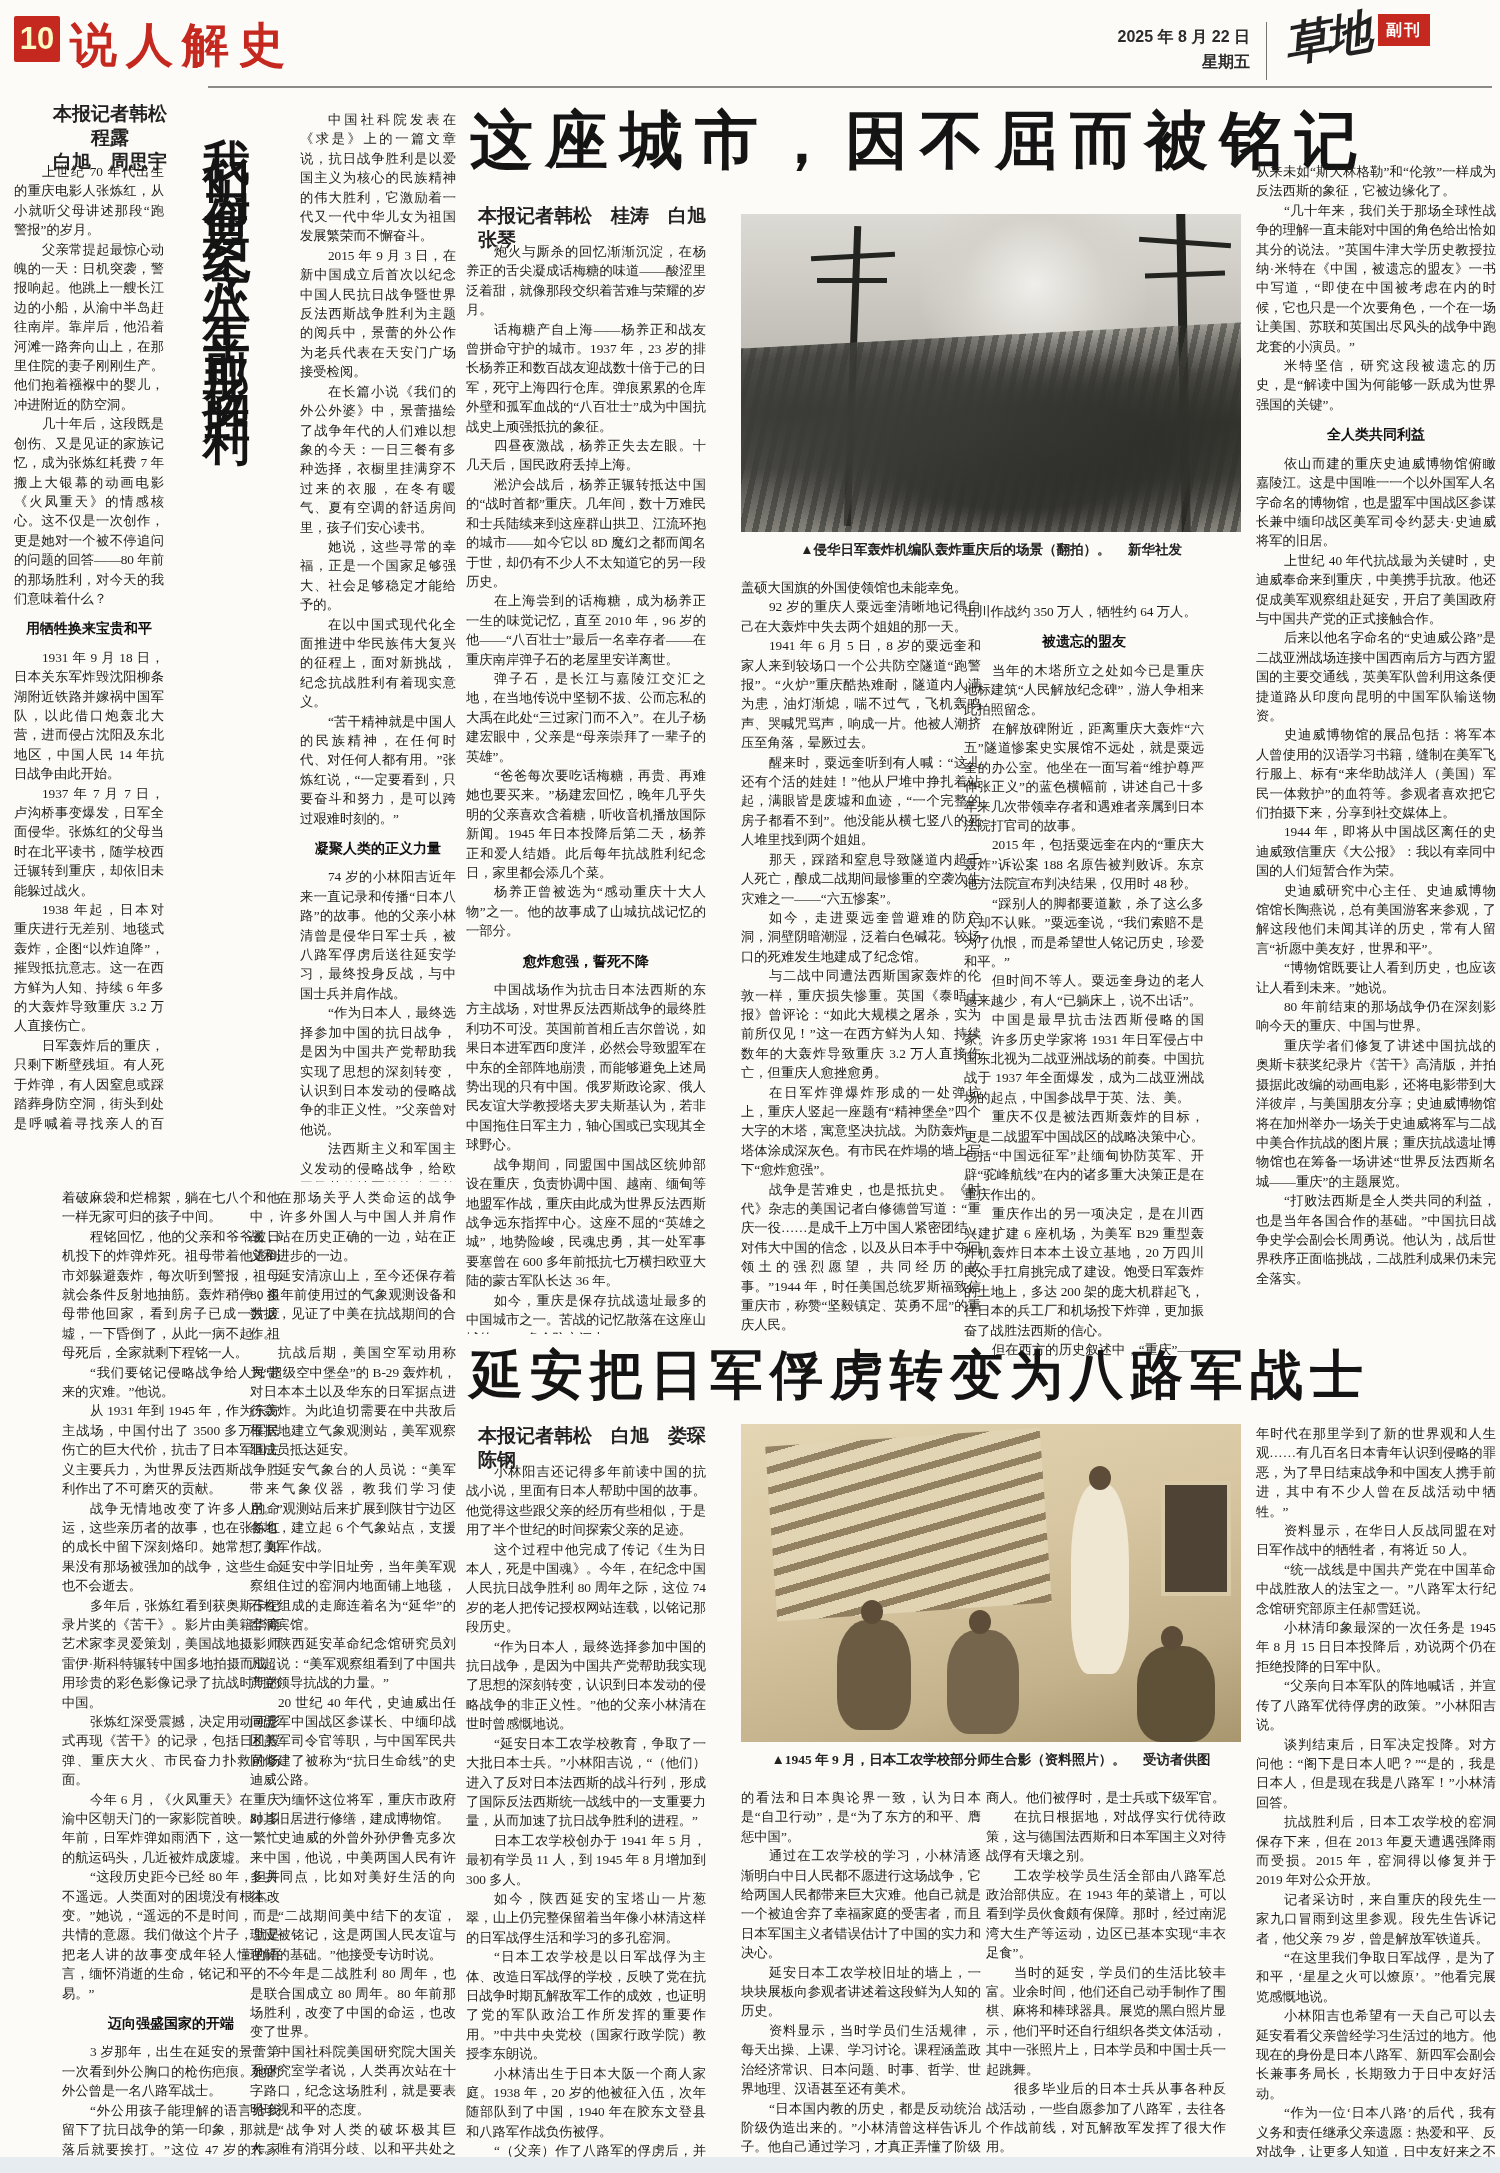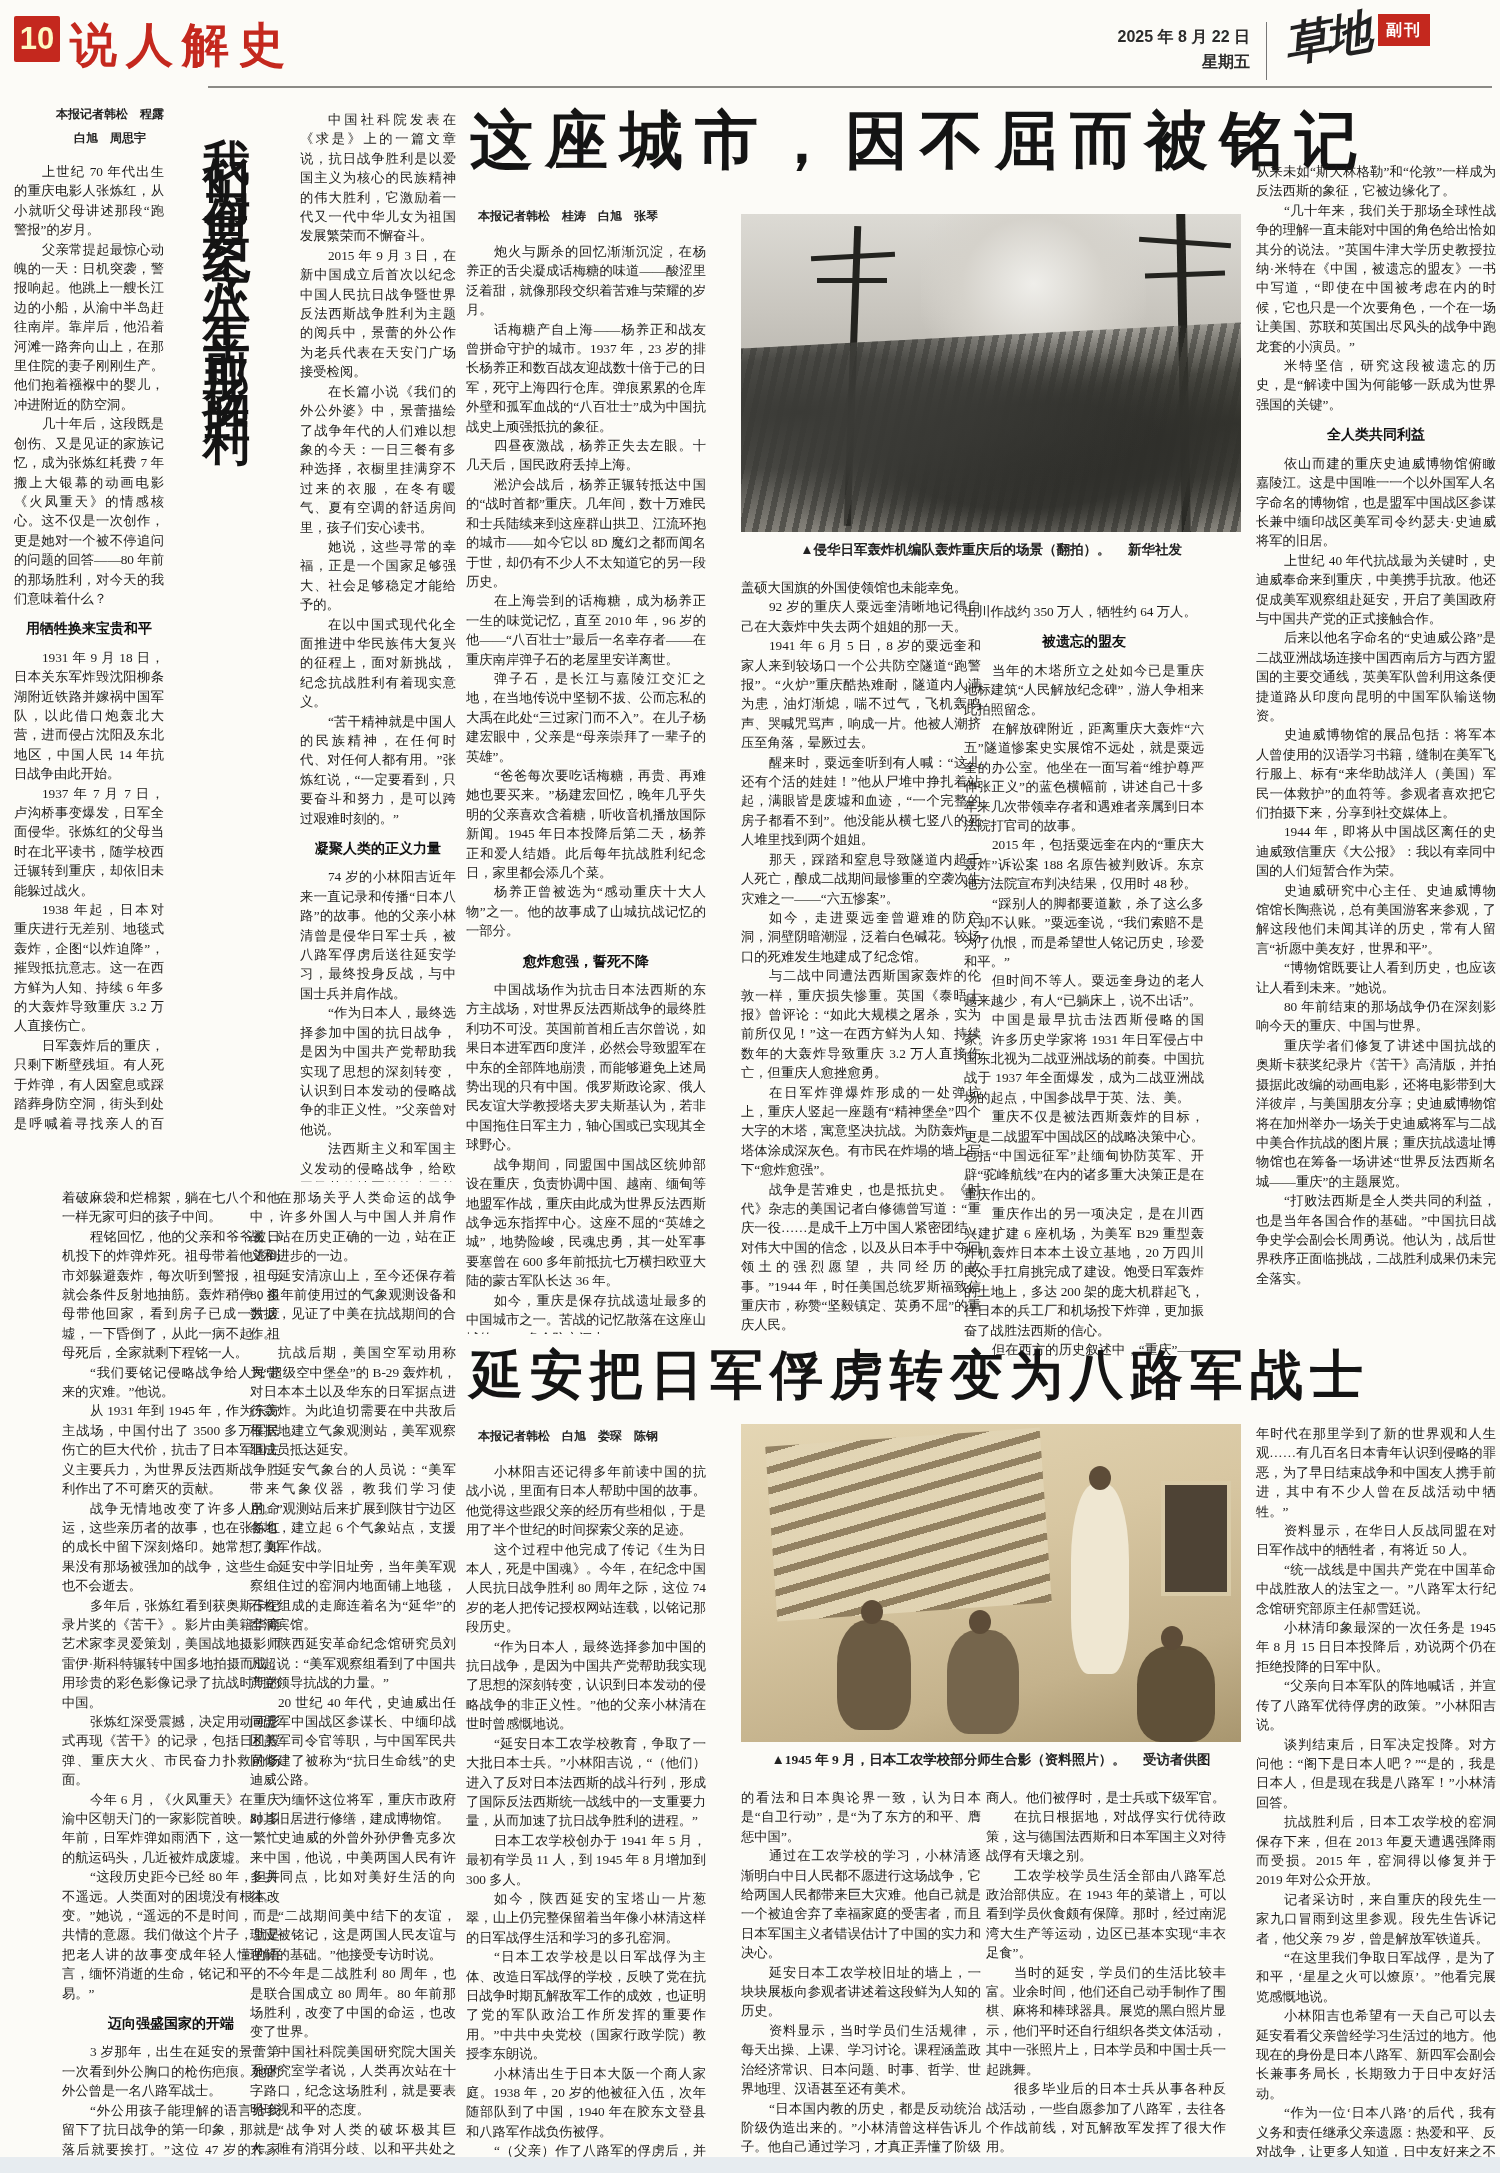--- a/index.html
+++ b/index.html
@@ -26,21 +26,21 @@
                   color:#fff; font-family:"Liberation Sans",sans-serif; font-weight:bold;
                   font-size:16px; text-align:center; line-height:32px; letter-spacing:2px; }
   
   .col { position:absolute; overflow:hidden; text-align:justify;
          font-size:13.3px; line-height:19.4px; }
   .col p { text-indent:2.1em; }
   .col p.cont { text-indent:0; }
   .colhead { font-family:"Liberation Sans","DejaVu Sans",sans-serif; font-weight:bold;
              font-size:14px; text-align:center; text-indent:0; margin:11px 0 9px; color:#111; }
   .byline { position:absolute; font-family:"Liberation Sans",sans-serif; font-weight:bold;
-            font-size:12px; color:#222; line-height:24px; }
+            font-size:19px; color:#222; line-height:24px; }
   .vtitle { position:absolute; writing-mode:vertical-rl; font-size:47px; font-weight:900;
             letter-spacing:20px; color:#141414; font-family:"Liberation Serif",serif; }
   .headline { position:absolute; text-align:left; font-weight:900; color:#141414;
               font-family:"Liberation Serif",serif; white-space:nowrap; }
   .headline.main { font-size:63px; letter-spacing:12px; }
   .headline.bottom { font-size:53px; letter-spacing:7px; }
   .caption { position:absolute; font-family:Liberation Serif, serif; font-weight:bold;
              font-size:13.5px; color:#222; text-align:center; }
   
   .photo { position:absolute; overflow:hidden; }

